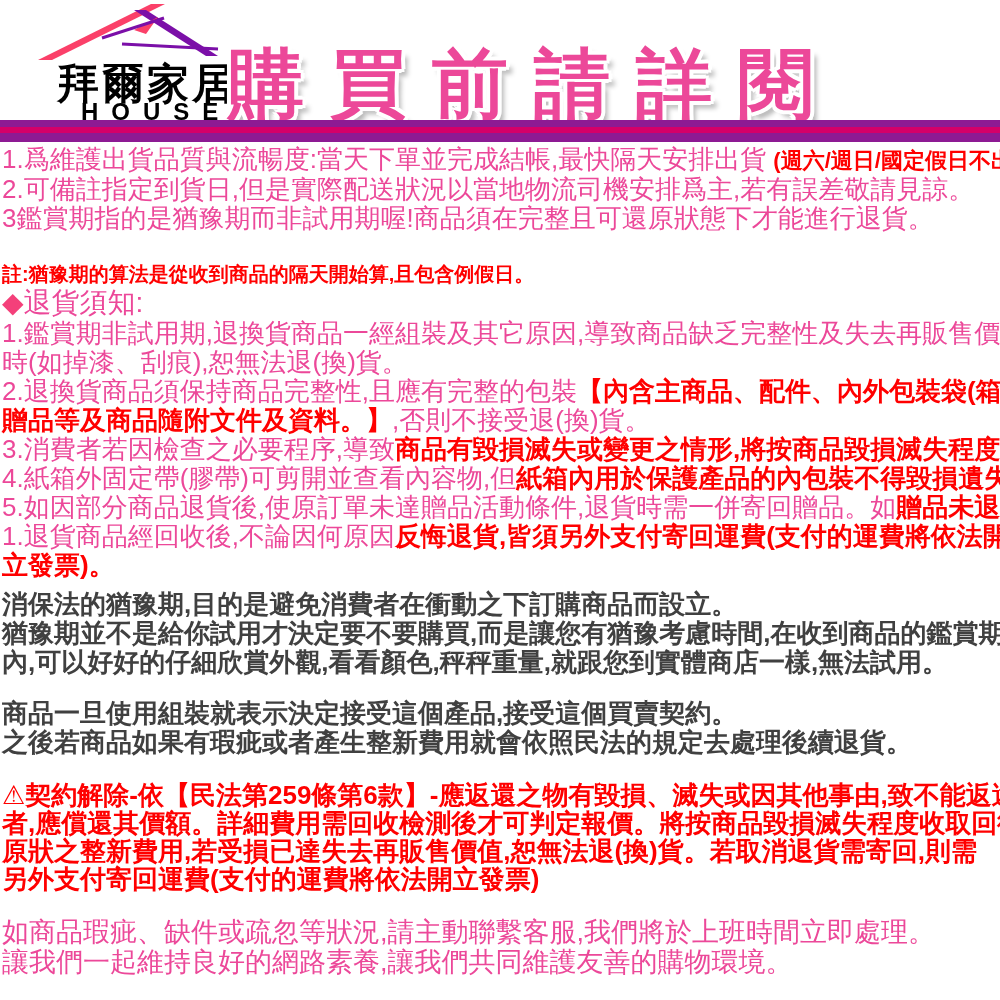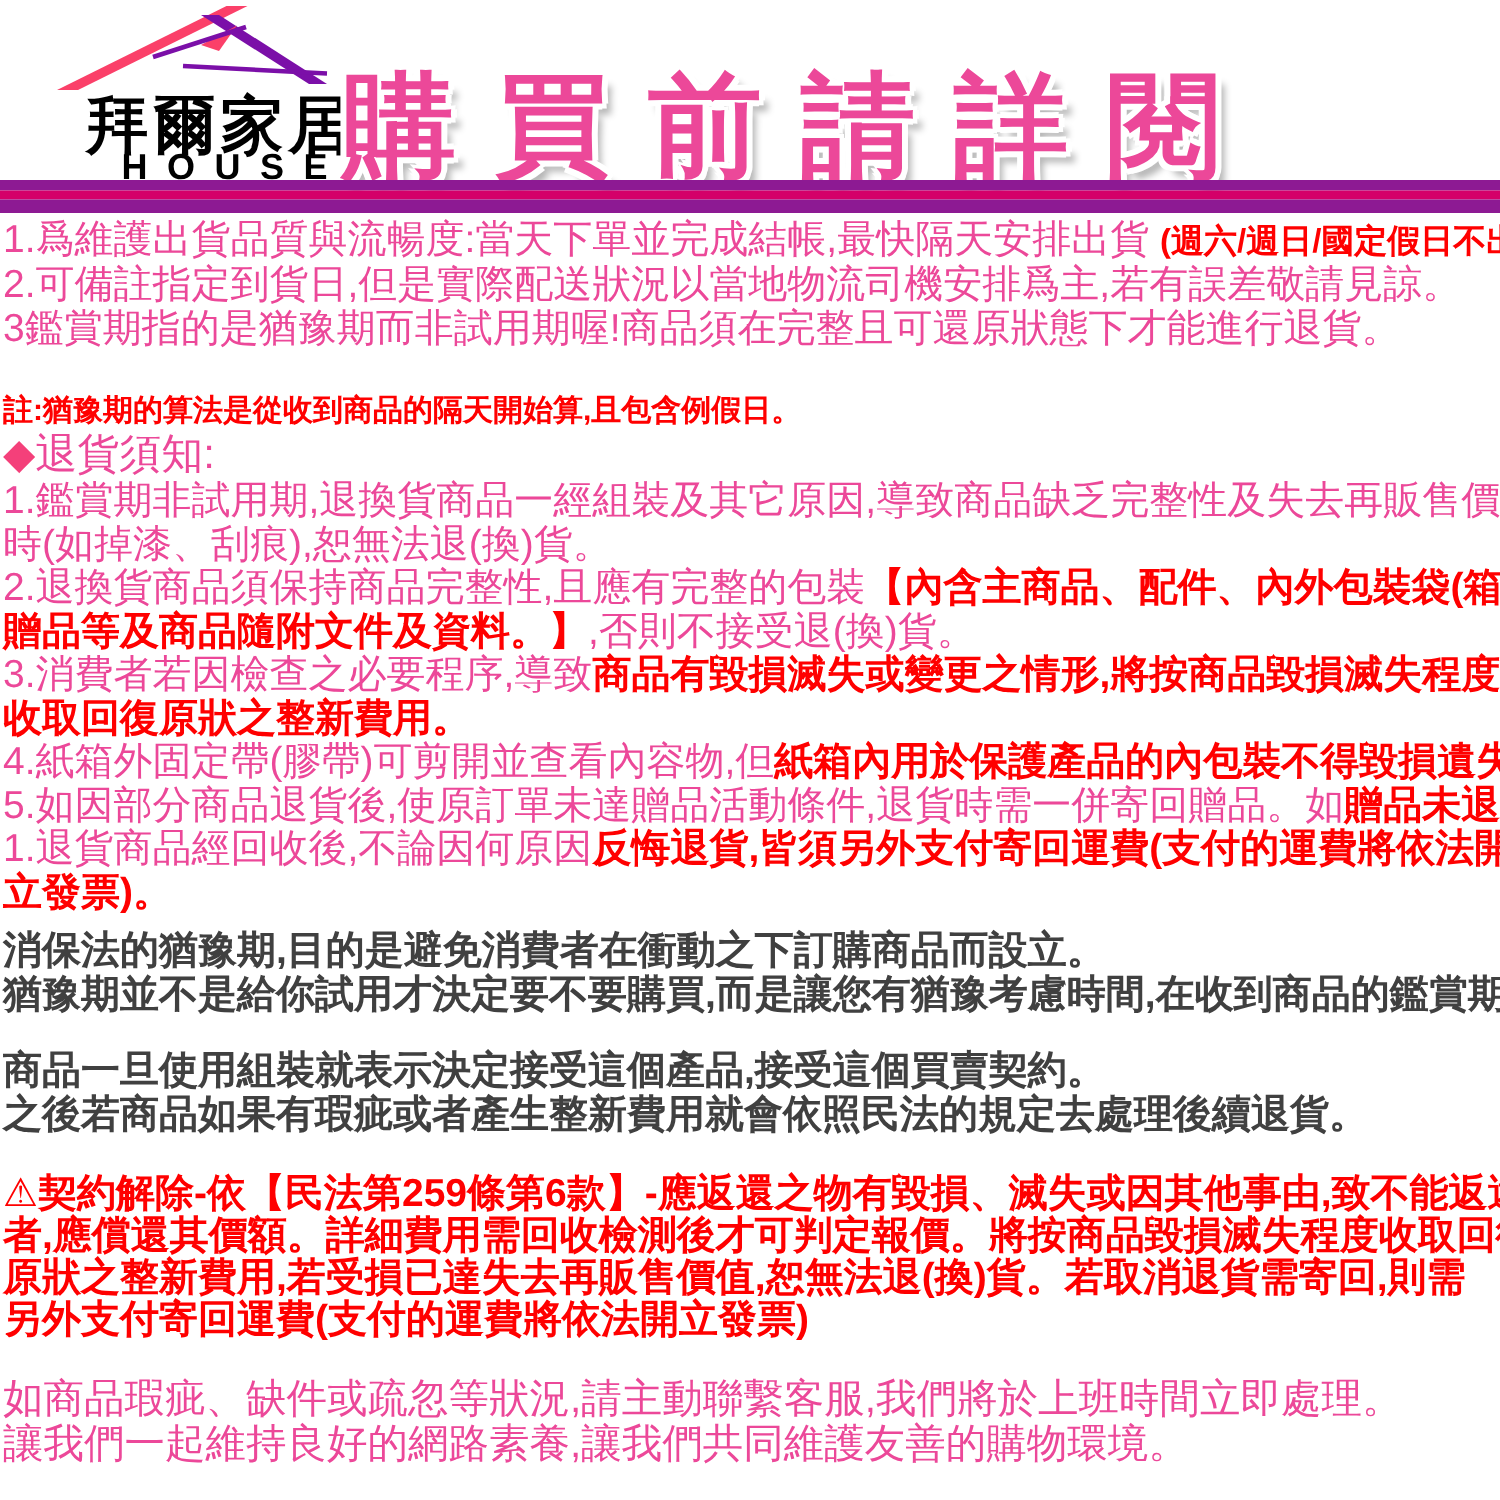--- a/index.html
+++ b/index.html
@@ -75,28 +75,28 @@
     <div class="line body"><span class="seg-k">1.爲維護出貨品質與流暢度:當天下單並完成結帳,最快隔天安排出貨 </span><span class="seg-rs">(週六/週日/國定假日不出貨)。</span></div>
     <div class="line body"><span class="seg-k">2.可備註指定到貨日,但是實際配送狀況以當地物流司機安排爲主,若有誤差敬請見諒。</span></div>
     <div class="line body"><span class="seg-k">3鑑賞期指的是猶豫期而非試用期喔!商品須在完整且可還原狀態下才能進行退貨。</span></div>
     <div class="line note"><span class="seg-r">註:猶豫期的算法是從收到商品的隔天開始算,且包含例假日。</span></div>
     <div class="line section"><span class="seg-d">◆</span><span class="seg-k">退貨須知:</span></div>
     <div class="line body"><span class="seg-k">1.鑑賞期非試用期,退換貨商品一經組裝及其它原因,導致商品缺乏完整性及失去再販售價值</span></div>
     <div class="line body"><span class="seg-k">時(如掉漆、刮痕),恕無法退(換)貨。</span></div>
     <div class="line body"><span class="seg-k">2.退換貨商品須保持商品完整性,且應有完整的包裝</span><span class="seg-r">【內含主商品、配件、內外包裝袋(箱)、</span></div>
     <div class="line body"><span class="seg-r">贈品等及商品隨附文件及資料。】</span><span class="seg-k">,否則不接受退(換)貨。</span></div>
     <div class="line body"><span class="seg-k">3.消費者若因檢查之必要程序,導致</span><span class="seg-r">商品有毀損滅失或變更之情形,將按商品毀損滅失程度</span></div>
-    <div class="line body"><span class="seg-r">收取回復原狀之整新費用。</span></div>
     <div class="line body"><span class="seg-k">4.紙箱外固定帶(膠帶)可剪開並查看內容物,但</span><span class="seg-r">紙箱內用於保護產品的內包裝不得毀損遺失。</span></div>
     <div class="line body"><span class="seg-k">5.如因部分商品退貨後,使原訂單未達贈品活動條件,退貨時需一併寄回贈品。如</span><span class="seg-r">贈品未退還</span></div>
     <div class="line body"><span class="seg-k">1.退貨商品經回收後,不論因何原因</span><span class="seg-r">反悔退貨,皆須另外支付寄回運費(支付的運費將依法開</span></div>
     <div class="line body"><span class="seg-r">立發票)。</span></div>
     <div style="height: 10px;"></div>
     <div class="line pink"><span class="seg-p">消保法的猶豫期,目的是避免消費者在衝動之下訂購商品而設立。</span></div>
     <div class="line pink"><span class="seg-p">猶豫期並不是給你試用才決定要不要購買,而是讓您有猶豫考慮時間,在收到商品的鑑賞期</span></div>
+    <div class="line pink"><span class="seg-p">內,可以好好的仔細欣賞外觀,看看顏色,秤秤重量,就跟您到實體商店一樣,無法試用。</span></div>
     <div style="height: 22px;"></div>
     <div class="line pink"><span class="seg-p">商品一旦使用組裝就表示決定接受這個產品,接受這個買賣契約。</span></div>
     <div class="line pink"><span class="seg-p">之後若商品如果有瑕疵或者產生整新費用就會依照民法的規定去處理後續退貨。</span></div>
     <div style="height: 24px;"></div>
     <div class="line redpara"><span class="seg-r">⚠</span><span class="seg-r">契約解除-依【民法第259條第6款】-應返還之物有毀損、滅失或因其他事由,致不能返還</span></div>
     <div class="line redpara"><span class="seg-r">者,應償還其價額。詳細費用需回收檢測後才可判定報價。將按商品毀損滅失程度收取回復</span></div>
     <div class="line redpara"><span class="seg-r">原狀之整新費用,若受損已達失去再販售價值,恕無法退(換)貨。若取消退貨需寄回,則需</span></div>
     <div class="line redpara"><span class="seg-r">另外支付寄回運費(支付的運費將依法開立發票)</span></div>
     <div style="height: 24px;"></div>
     <div class="line black"><span class="seg-k">如商品瑕疵、缺件或疏忽等狀況,請主動聯繫客服,我們將於上班時間立即處理。</span></div>

